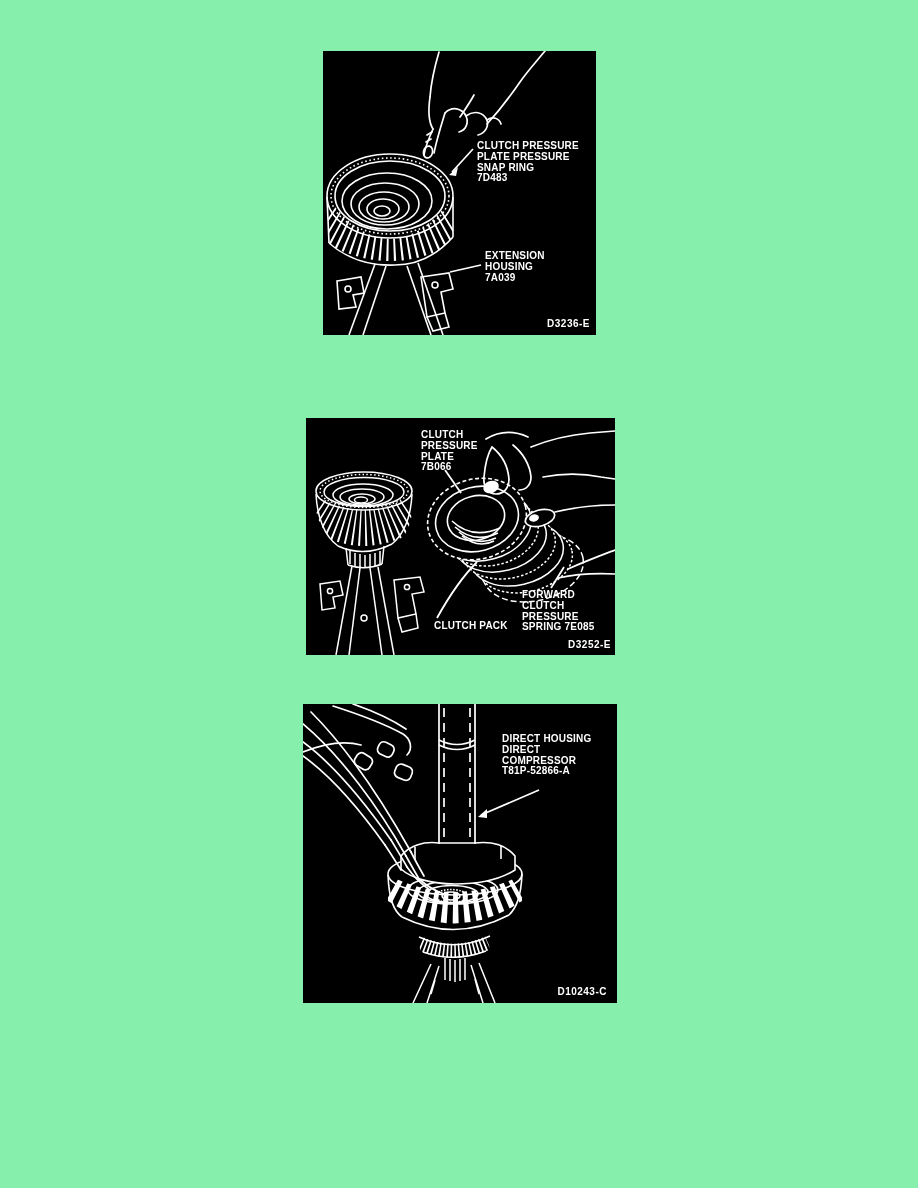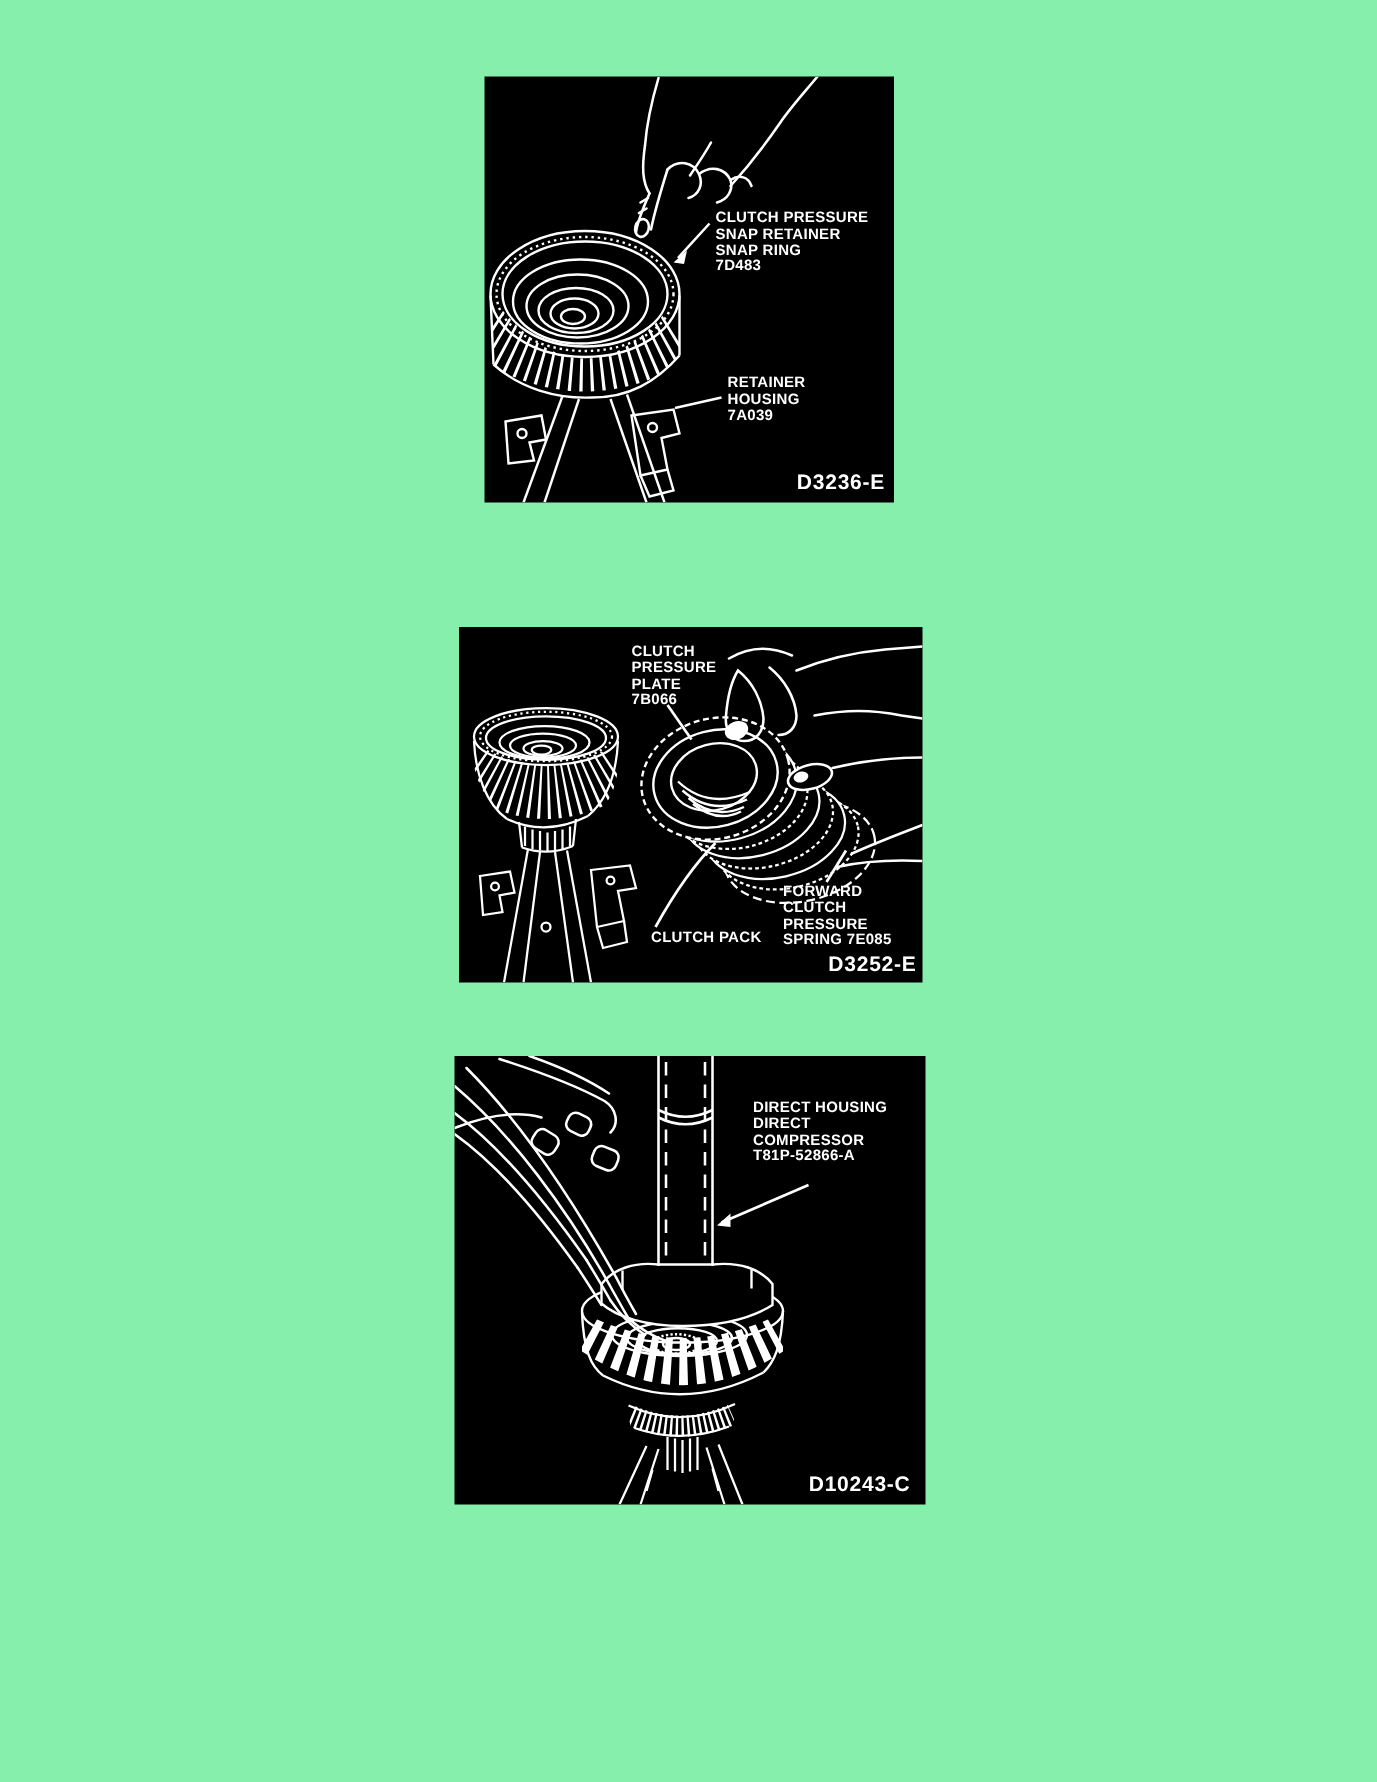--- a/index.html
+++ b/index.html
@@ -6,21 +6,21 @@
   .page{position:relative;width:918px;height:1188px;background:#86efac;overflow:hidden;
         font-family:"Liberation Sans",sans-serif;}
   .figure{position:absolute;background:#000000;overflow:hidden;}
   .figure svg{position:absolute;left:0;top:0;}
   .fig1{left:323px;top:51px;width:273px;height:284px;}
   .fig2{left:306px;top:418px;width:309px;height:237px;}
   .fig3{left:303px;top:704px;width:314px;height:299px;}
   .label{position:absolute;color:#ffffff;font-weight:700;font-size:10px;line-height:10.8px;
          letter-spacing:0.2px;white-space:nowrap;}
   .label span{display:block;}
-  .figcode{position:absolute;color:#ffffff;font-weight:700;font-size:14px;letter-spacing:0.5px;}
+  .figcode{position:absolute;color:#ffffff;font-weight:700;font-size:10px;letter-spacing:0.5px;}
   .f1-snapring{left:154px;top:90px;}
   .f1-housing{left:162px;top:200px;}
   .f1-code{right:6px;bottom:6px;}
   .f2-plate{left:115px;top:12px;}
   .f2-pack{left:128px;top:203px;}
   .f2-spring{left:216px;top:172px;}
   .f2-code{right:4px;bottom:5px;}
   .f3-comp{left:199px;top:30px;}
   .f3-code{right:10px;bottom:6px;}
 </style>
@@ -75,26 +75,26 @@
         <path d="M104 84 L109 81 M103 91 L108 88"></path>
       </g>
       <g stroke="#fff" fill="none" stroke-width="1.7">
         <path d="M150 98 L129 121"></path>
         <polygon points="126,124 135,116 133,125" fill="#fff" stroke="none"></polygon>
         <path d="M158 214 L127 221"></path>
       </g>
     </svg>
     <div class="label f1-snapring">
       <span>CLUTCH PRESSURE</span>
-      <span>SNAP RETAINER</span>
+      <span>PLATE PRESSURE</span>
       <span>SNAP RING</span>
       <span>7D483</span>
     </div>
     <div class="label f1-housing">
-      <span>RETAINER</span>
+      <span>EXTENSION</span>
       <span>HOUSING</span>
       <span>7A039</span>
     </div>
     <div class="figcode f1-code">D3236-E</div>
   </section>
 
   <section class="figure fig2">
     <svg width="309" height="237" viewBox="0 0 309 237">
       <defs>
         <clipPath id="f2side">

